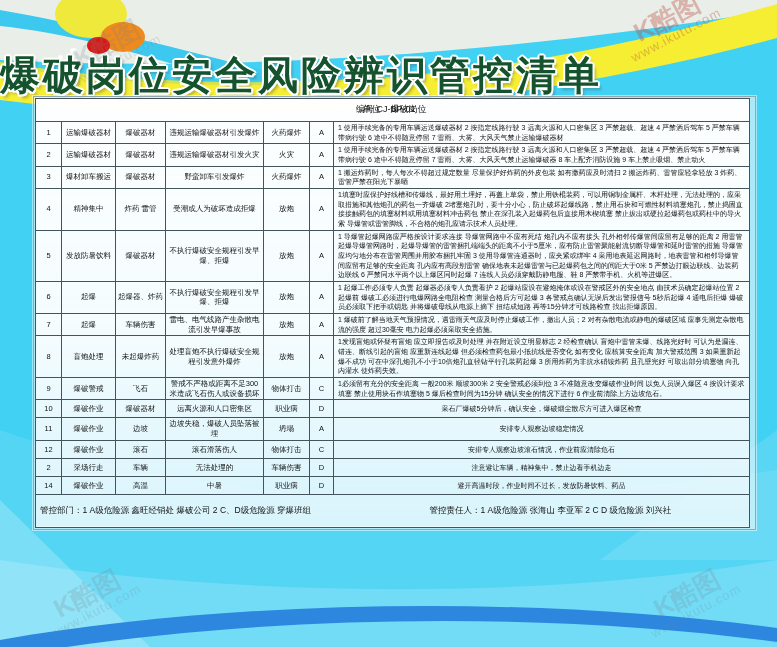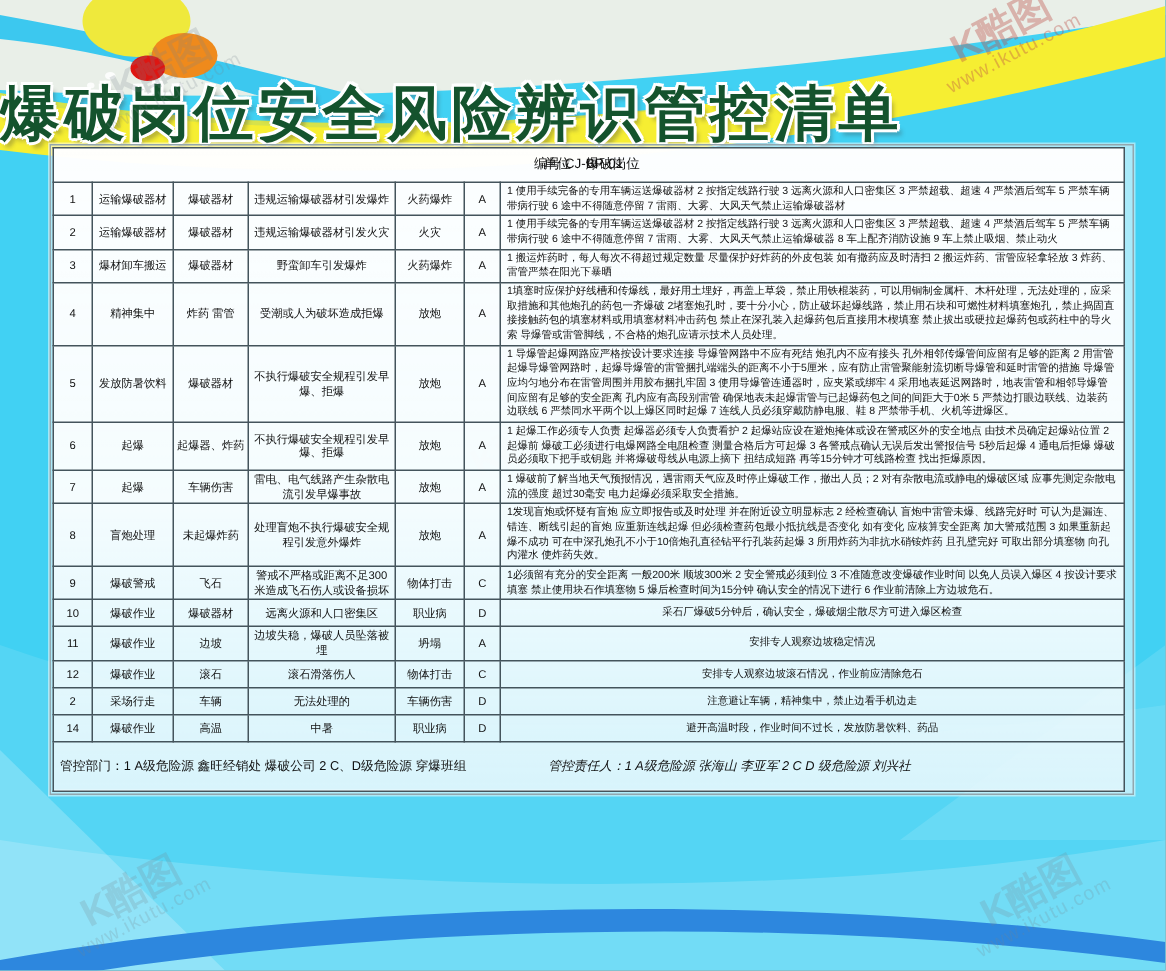--- a/index.html
+++ b/index.html
@@ -39,21 +39,21 @@
         background:linear-gradient(180deg,rgba(255,255,255,.97) 0%,rgba(255,255,255,.88) 55%,rgba(225,246,252,.8) 100%);}
   td,th{border:1px solid #44545c;color:#111;vertical-align:middle;overflow:hidden;}
   th{font-size:8.5px;font-weight:bold;padding:2px 1px;line-height:1.2;}
   td{font-size:7.5px;text-align:center;padding:1px 2px;line-height:1.3;}
   td.measures{text-align:left;font-size:7px;line-height:1.38;padding:1px 4px;}
   td.measures.center{text-align:center;}
   tr.short td{height:15px;}
   .unit-cell{position:relative;height:20px;font-size:9px;text-align:center;padding-left:6px;}
   .unit-cell .code{position:absolute;left:320px;top:50%;transform:translateY(-50%);}
   .footer-cell{height:30px;font-size:8.5px;text-align:left;padding-left:4px;}
-  .footer-cell .resp{margin-left:52px;font-style:italic;}
+  .footer-cell .resp{margin-left:116px;}
   .hdr-row th{height:24px;}
 </style>
 </head>
 <body>
 
 <div class="canvas">
 
   <svg class="bg-art" viewBox="0 0 777 647" xmlns="http://www.w3.org/2000/svg">
     <rect x="0" y="0" width="777" height="647" fill="#41d1f3"></rect>
 

